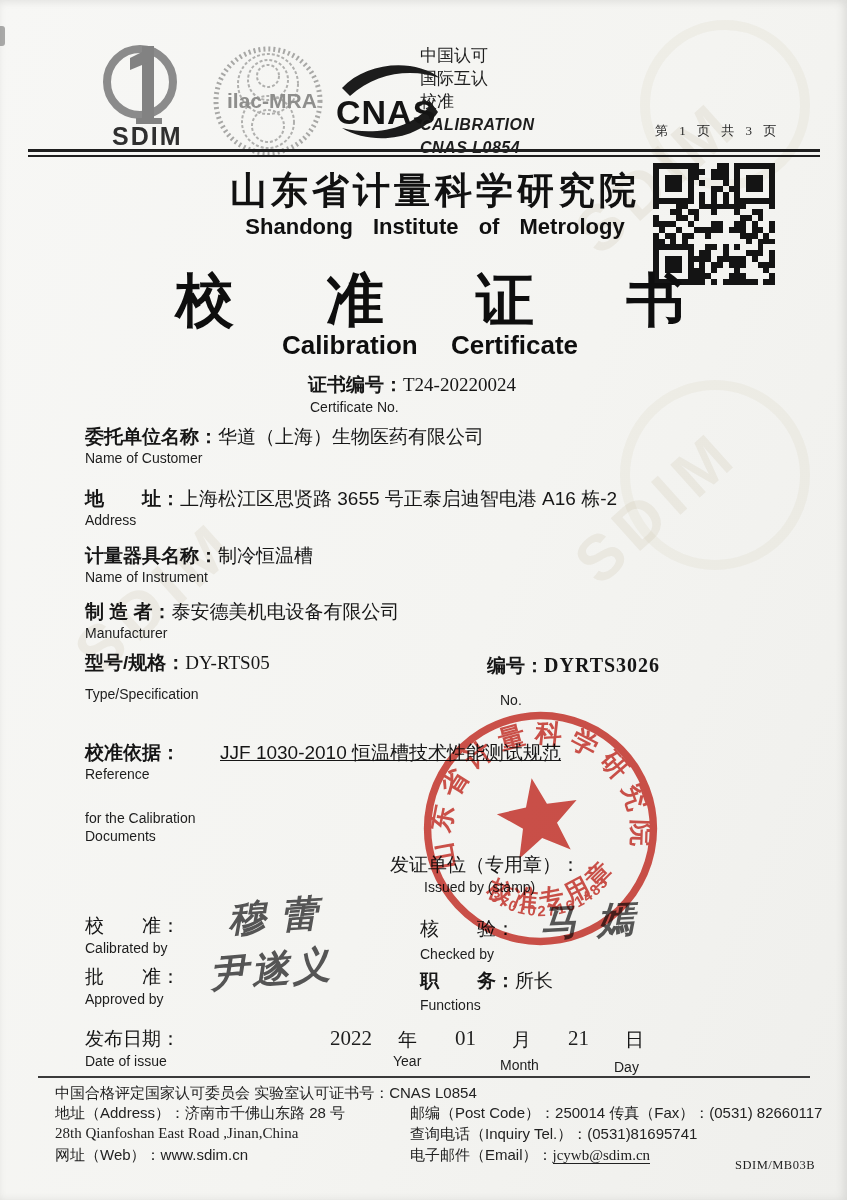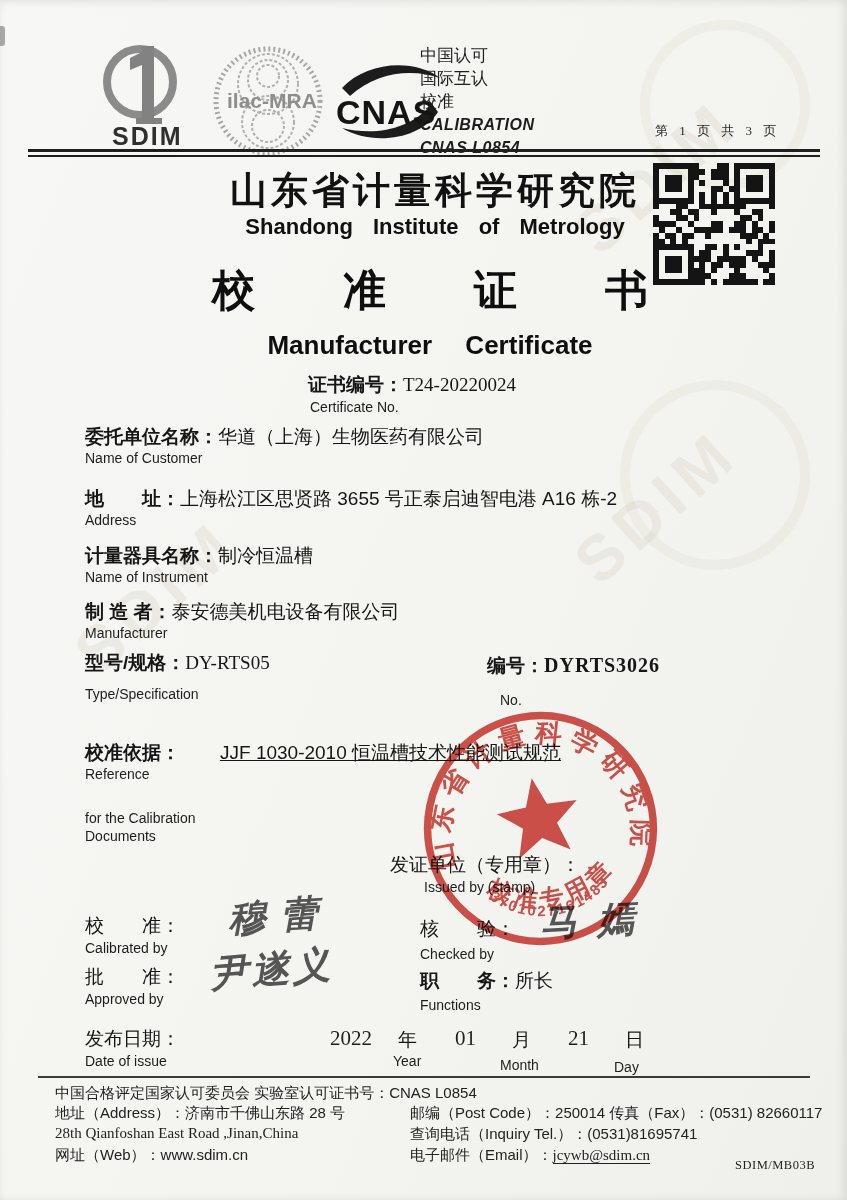--- a/index.html
+++ b/index.html
@@ -17,21 +17,21 @@
   .accred .en{font-weight:bold;font-size:16px;letter-spacing:.5px;font-style:italic;}
   .pageno{left:655px;top:122px;font-size:13px;letter-spacing:4px;font-family:"Liberation Serif",serif;color:#2a2a2a;}
   .rule-double{left:28px;top:149px;width:792px;height:3px;border-top:3px solid #1f1f1f;border-bottom:2px solid #1f1f1f;}
   .inst-zh{left:150px;top:166px;width:570px;text-align:center;font-size:37px;font-weight:600;
            font-family:"Liberation Serif",serif;letter-spacing:4px;color:#111;}
   .inst-en{left:150px;top:214px;width:570px;text-align:center;font-size:22px;font-weight:bold;word-spacing:14px;color:#101010;}
   #qr{left:653px;top:163px;width:122px;height:122px;display:grid;
       grid-template-columns:repeat(21,1fr);grid-template-rows:repeat(21,1fr);}
   #qr div{width:100%;height:100%;}
   .qm{background:#141414;}
-  .title-zh{left:120px;top:262px;width:620px;text-align:center;font-size:43px;font-weight:bold;
+  .title-zh{left:120px;top:262px;width:620px;text-align:center;font-size:58px;font-weight:bold;
             letter-spacing:38px;text-indent:38px;color:#0e0e0e;}
   .title-en{left:120px;top:330px;width:620px;text-align:center;font-size:26px;font-weight:bold;word-spacing:26px;color:#0e0e0e;}
   .certno{left:308px;top:372px;font-size:20px;}
   .certno .v{font-family:"Liberation Serif",serif;}
   .certno-en{left:310px;top:399px;font-size:14px;}
   
   .zh{font-size:19px;color:#161616;}
   .lab{font-weight:600;}
   .en{font-size:14px;color:#1d1d1d;}
   .serifv{font-family:"Liberation Serif",serif;}
@@ -534,21 +534,21 @@
       <div class="qm"></div>
       <div class="qm"></div>
       <div class="qm"></div>
       <div class="qm"></div>
       <div class="ql"></div>
       <div class="qm"></div>
       <div class="qm"></div>
     </div>
 
   <div class="abs title-zh">校 准 证 书</div>
-  <div class="abs title-en">Manufacturer Certificate</div>
+  <div class="abs title-en">Calibration Certificate</div>
 
   <div class="abs certno zh">
     <span class="lab">证书编号：</span><span class="v">T24-20220024</span>
   </div>
   <div class="abs certno-en en">Certificate No.</div>
 
   <div class="abs zh" style="left:85px;top:424px;">
     <span class="lab">委托单位名称：</span><span>华道（上海）生物医药有限公司</span>
   </div>
   <div class="abs en" style="left:85px;top:450px;">Name of Customer</div>

